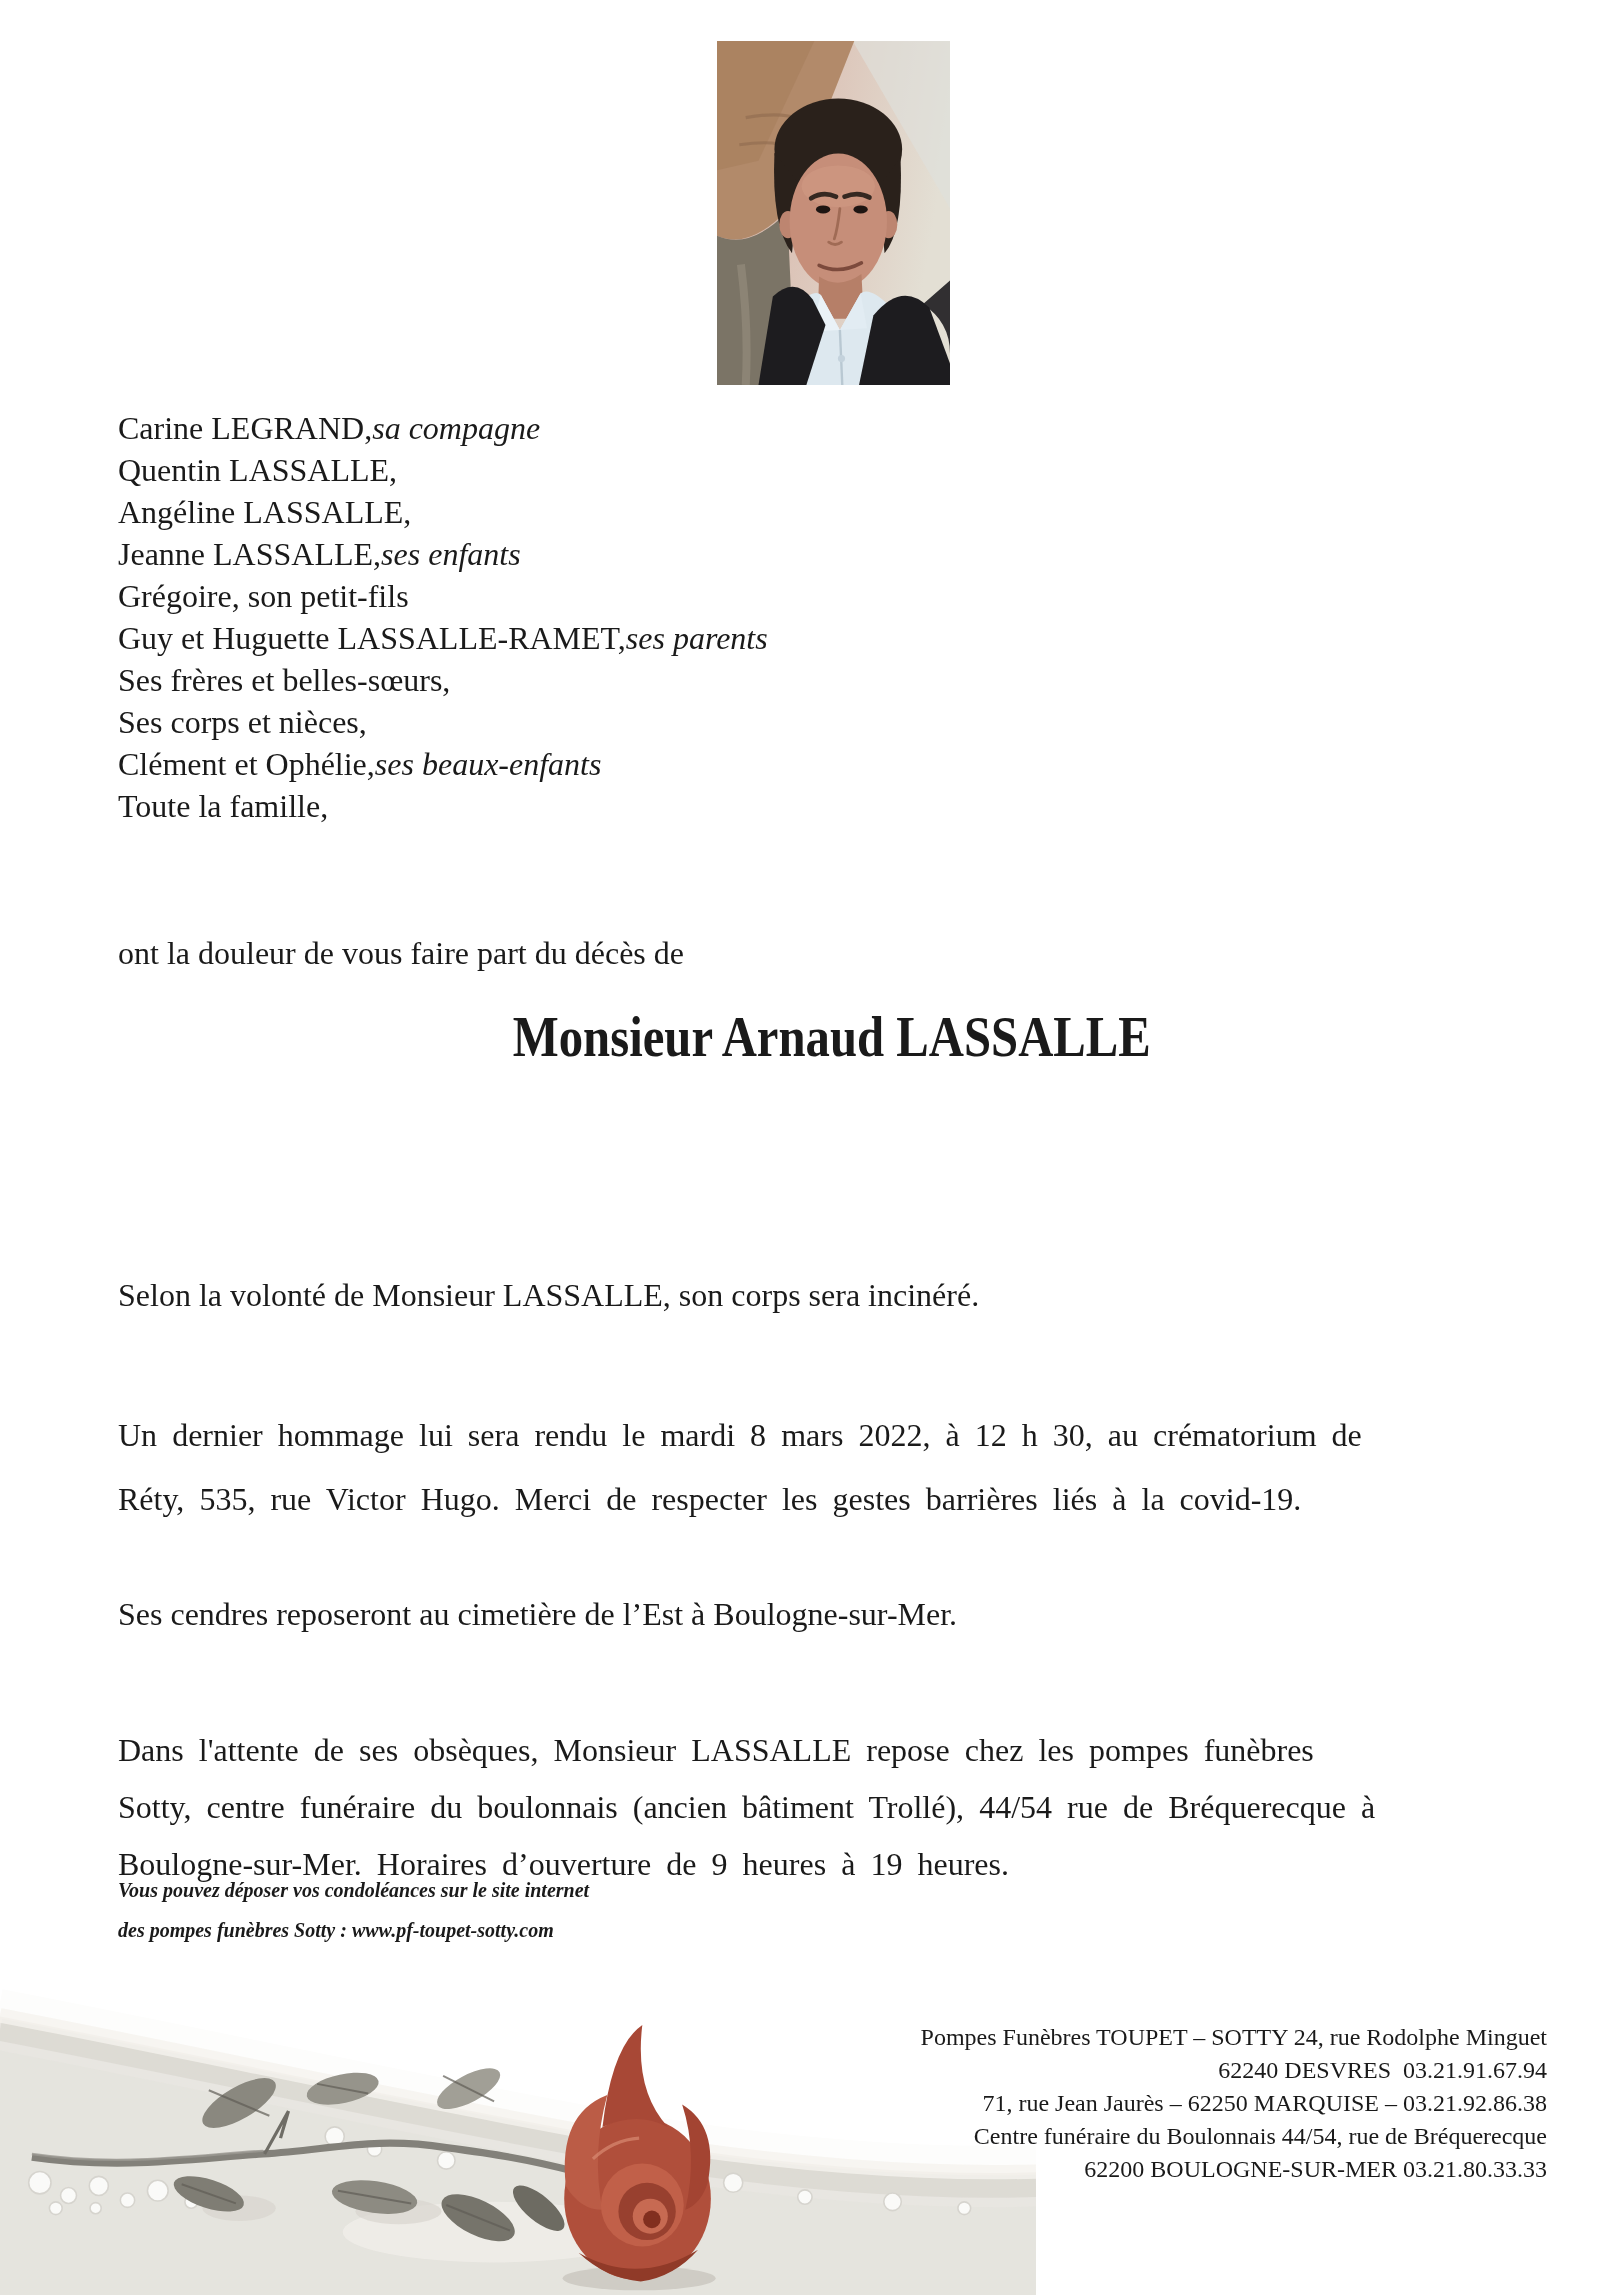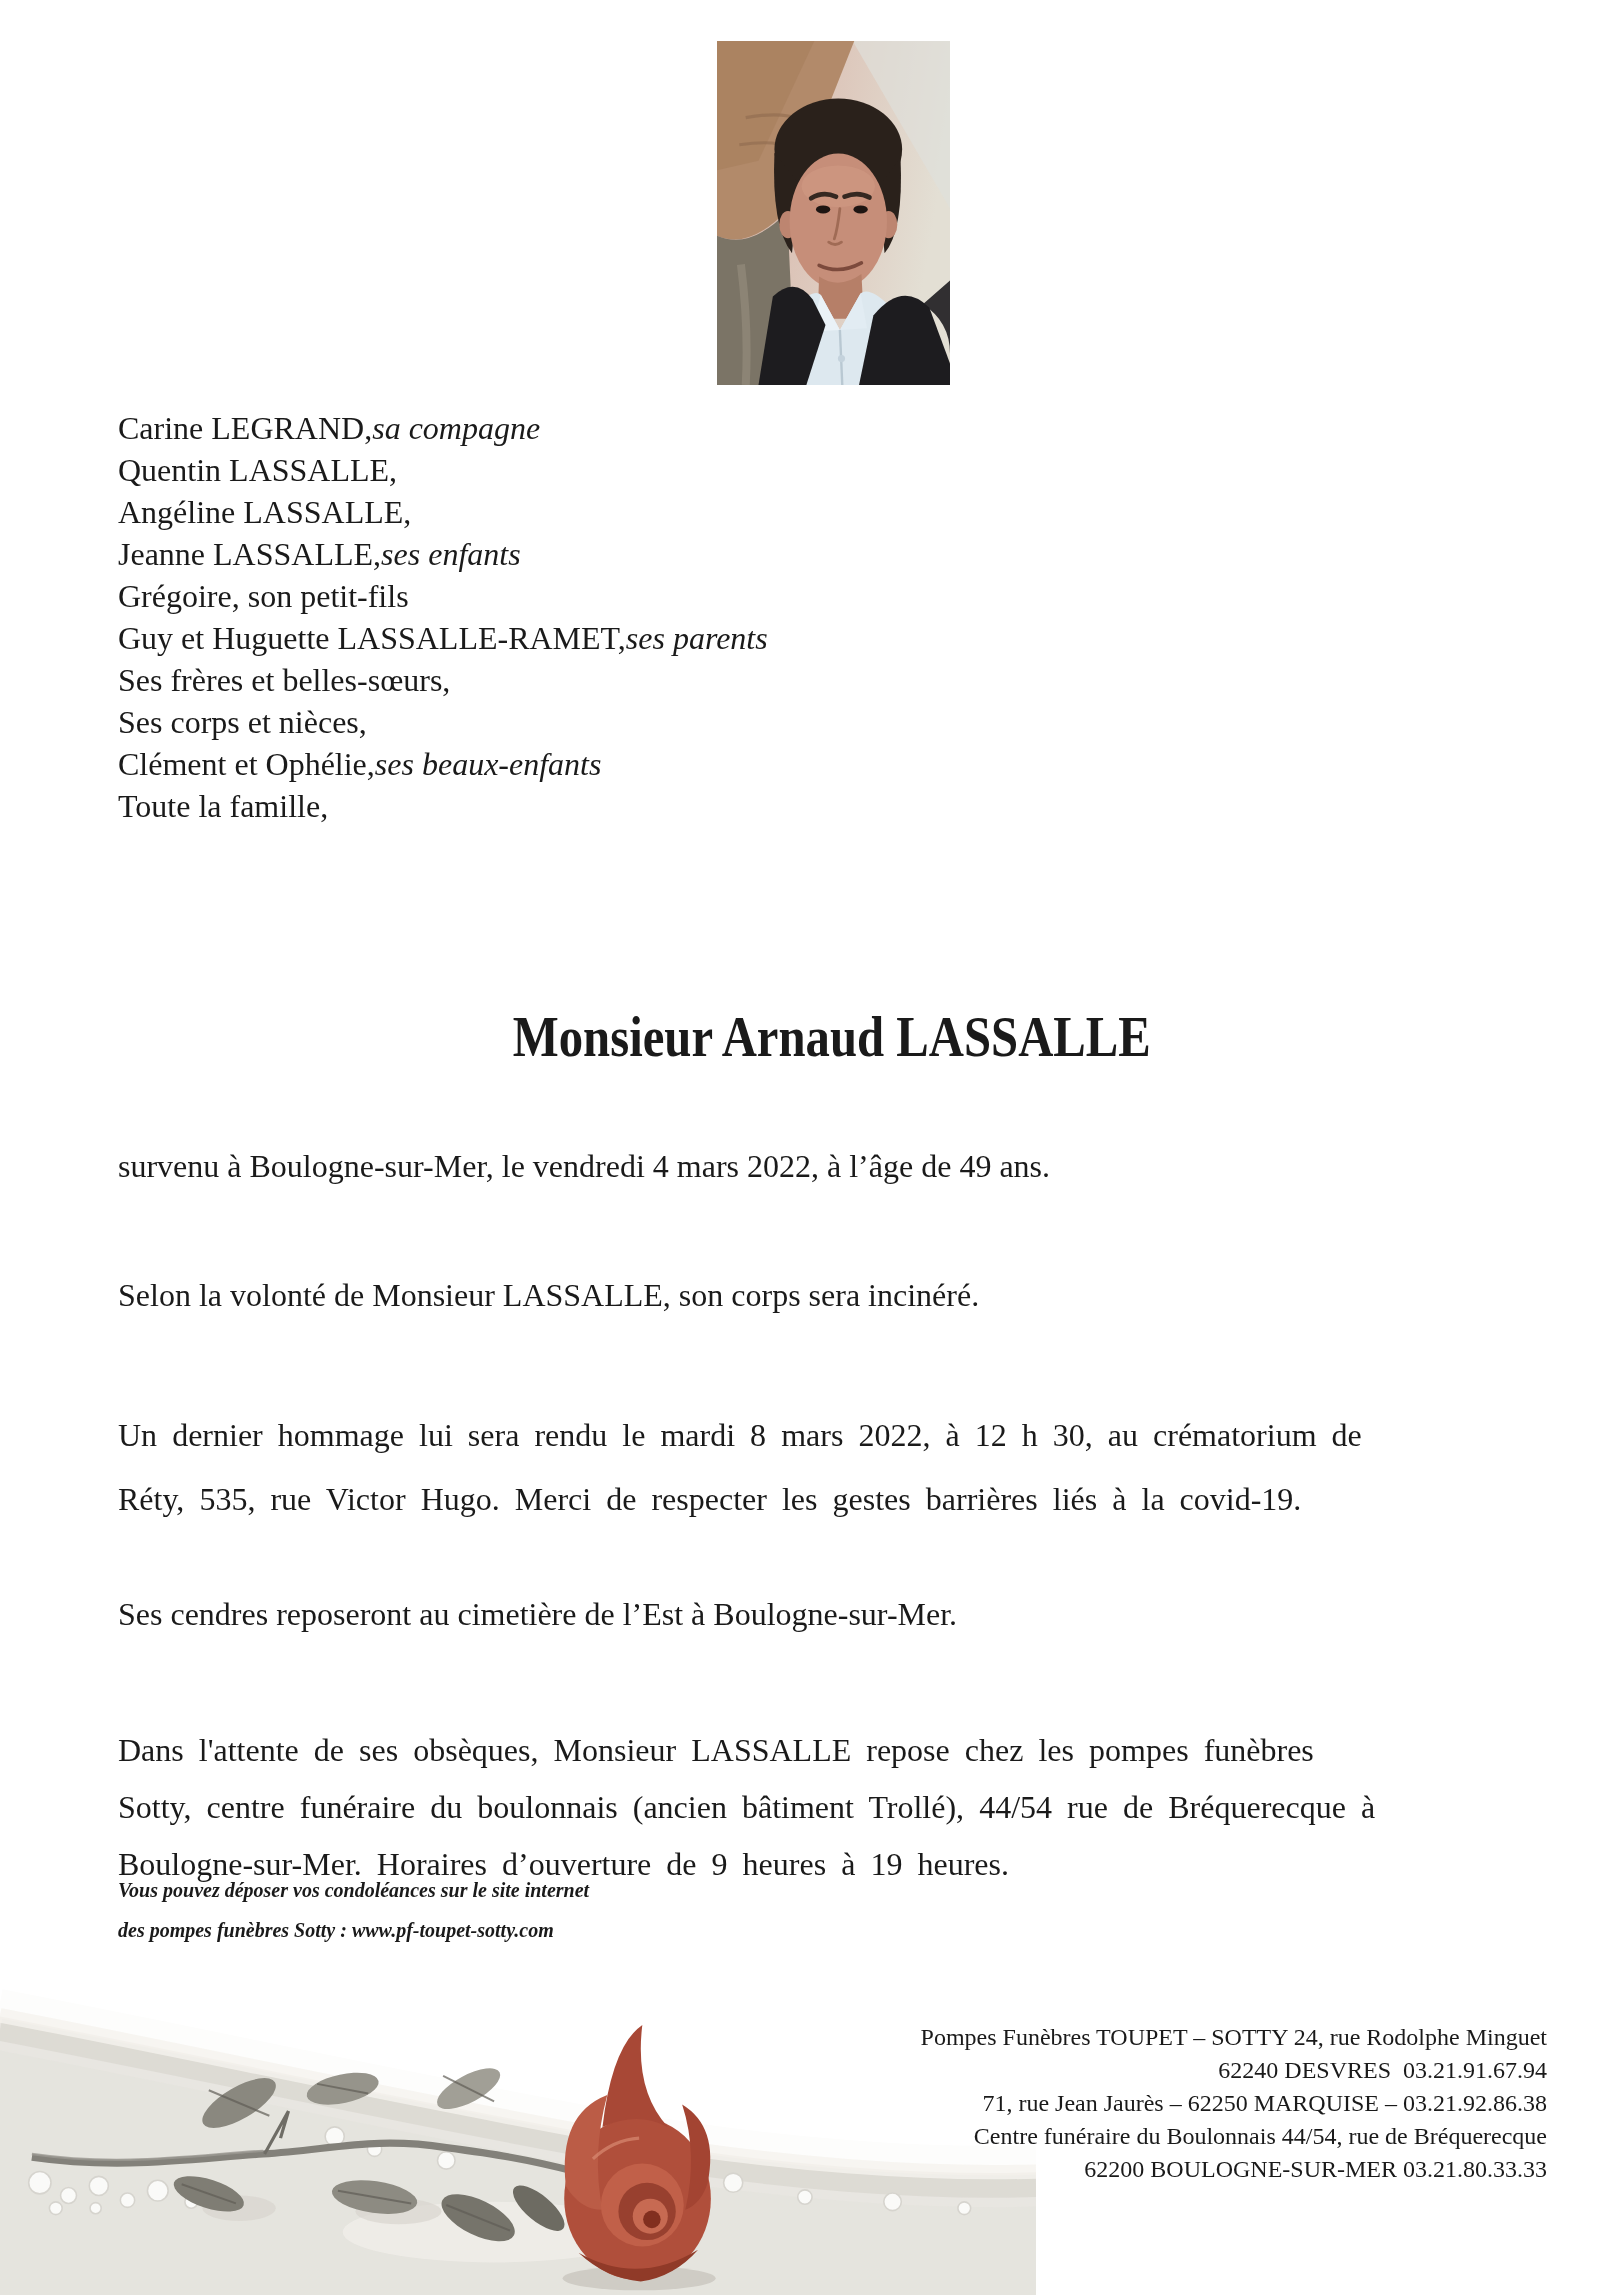--- a/index.html
+++ b/index.html
@@ -123,26 +123,26 @@
       <div class="family-row">
       <span class="family-name">Clément et Ophélie,</span>
       <span class="family-relation">ses beaux-enfants</span>
     </div>
       <div class="family-row">
       <span class="family-name">Toute la famille,</span>
       <span class="family-relation"></span>
     </div>
     </div>
 
+  <p class="body-line" id="intro">ont la douleur de vous faire part du décès de</p>
 
   <div class="title">
     <span class="title-inner">Monsieur Arnaud LASSALLE</span>
   </div>
 
-  <p class="body-line" id="death-details">survenu à Boulogne-sur-Mer, le vendredi 4 mars 2022, à l’âge de 49 ans.</p>
 
   <p class="body-line" id="cremation">Selon la volonté de Monsieur LASSALLE, son corps sera incinéré.</p>
 
   <p class="body-line" id="tribute">Un dernier hommage lui sera rendu le mardi 8 mars 2022, à 12 h 30, au crématorium de
 Réty, 535, rue Victor Hugo. Merci de respecter les gestes barrières liés à la covid-19.</p>
 
   <p class="body-line" id="ashes">Ses cendres reposeront au cimetière de l’Est à Boulogne-sur-Mer.</p>
 
   <p class="body-line" id="repose">Dans l'attente de ses obsèques, Monsieur LASSALLE repose chez les pompes funèbres
 Sotty, centre funéraire du boulonnais (ancien bâtiment Trollé), 44/54 rue de Bréquerecque à

